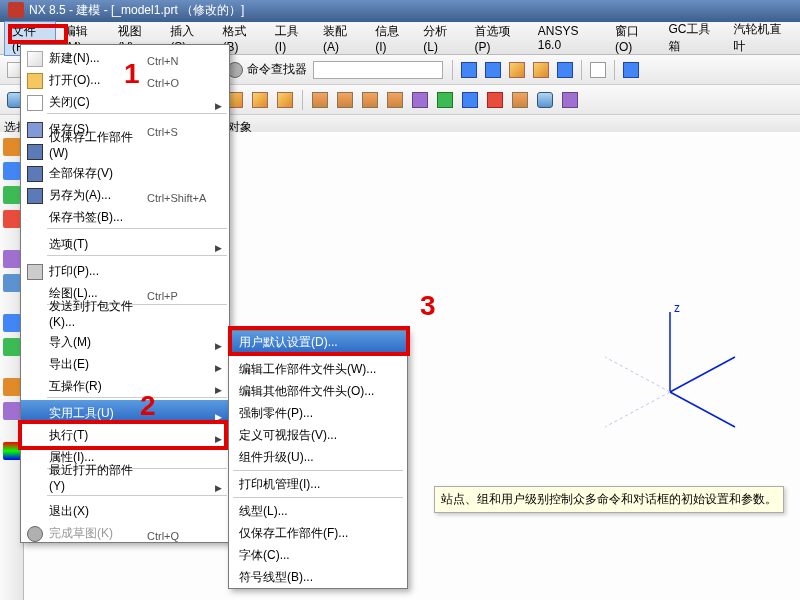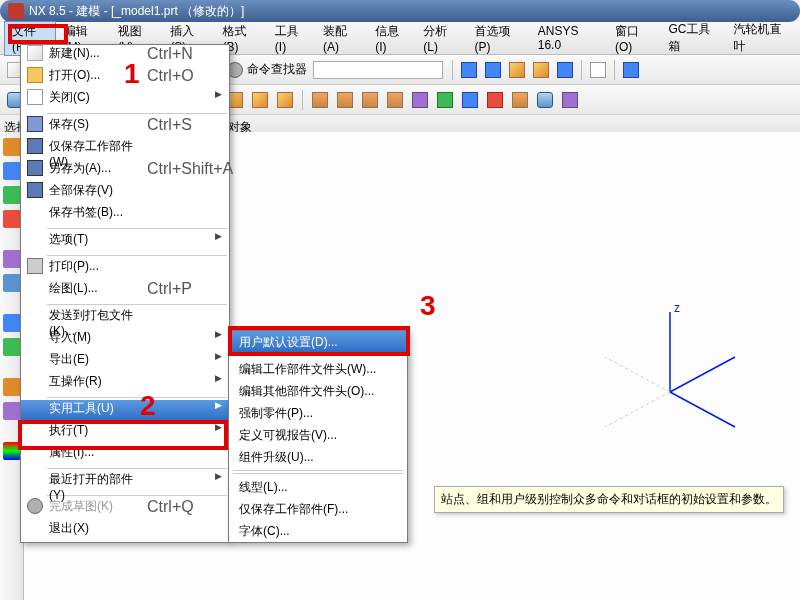--- a/index.html
+++ b/index.html
@@ -1,19 +1,19 @@
 <!DOCTYPE html>
 <html><head>
 <meta charset="utf-8">
 <style>
 * { margin: 0; padding: 0; box-sizing: border-box; font-family: "Microsoft YaHei", "SimSun", sans-serif; font-size: 12px; }
 body { background: #f0f0f0; width: 800px; height: 600px; overflow: hidden; position: relative; }
 
 
-.title-bar { background: linear-gradient(to bottom, #6a8ec0, #3d5f8f); color: #fff; height: 22px; padding: 2px 8px; display: flex; align-items: center; border-radius: 11px; }
+.title-bar { background: linear-gradient(to bottom, #6a8ec0, #3d5f8f); color: #fff; height: 22px; padding: 2px 8px; display: flex; align-items: flex-start; }
 .title-bar .icon { width: 16px; height: 16px; background: #c0392b; border-radius: 2px; margin-right: 5px; display: inline-block; }
 
 
 .menubar { background: linear-gradient(to bottom, #f7f7f7, #e4e4e4); height: 22px; display: flex; align-items: center; padding: 16px 4px; border-bottom: 1px solid #bbb; }
 .menubar .item { padding: 2px 8px; cursor: pointer; }
 .menubar .item.active { background: #c9ddf3; border: 1px solid #6b92c9; padding: 1px 7px; }
 
 
 .toolbar { background: linear-gradient(to bottom, #fafafa, #e9e9e9); height: 30px; border-bottom: 1px solid #ccc; display: flex; align-items: center; padding: 0 4px; gap: 2px; }
 .toolbar2 { background: linear-gradient(to bottom, #fafafa, #e9e9e9); height: 30px; border-bottom: 1px solid #ccc; display: flex; align-items: center; padding: 0 4px; gap: 3px; overflow: hidden; }
@@ -28,25 +28,25 @@
 .side-tb { position: absolute; left: 0; top: 132px; width: 24px; height: 468px; background: linear-gradient(to right, #fafafa, #e6e6e6); border-right: 1px solid #bbb; display: flex; flex-direction: column; gap: 6px; padding-top: 6px; align-items: center; }
 .side-tb .sbtn { width: 18px; height: 18px; border-radius: 2px; cursor: pointer; }
 
 
 .graphics { position: absolute; left: 24px; top: 132px; right: 0; bottom: 0; background: #fdfdfd; overflow: hidden; }
 .axis { position: absolute; right: 60px; top: 170px; }
 .tooltip { position: absolute; left: 410px; top: 354px; background: #ffffe1; border: 1px solid #aaa; padding: 4px 6px; font-size: 12px; max-width: 350px; box-shadow: 2px 2px 4px rgba(0,0,0,.2); }
 
 
 .dropdown { position: absolute; left: 20px; top: 44px; width: 210px; background: #fff; border: 1px solid #7a7a7a; box-shadow: 3px 3px 6px rgba(0,0,0,.3); z-index: 10; }
-.dropdown .row { display: flex; align-items: flex-start; height: 22px; padding: 0 4px; cursor: pointer; }
+.dropdown .row { display: flex; align-items: flex-end; height: 22px; padding: 0 4px; cursor: pointer; }
 .dropdown .row.highlight { background: linear-gradient(to bottom, #5a9be0, #2d6bc5); color: #fff; }
 .dropdown .iconcell { width: 20px; display: flex; justify-content: center; }
 .dropdown .label { flex: 1; padding-left: 4px; }
-.dropdown .short { width: 68px; text-align: left; color: #555; font-size: 16px; }
+.dropdown .short { width: 68px; text-align: left; color: #555; font-size: 11px; }
 .dropdown .row.highlight .short { color: #fff; }
 .dropdown .arrow { width: 10px; color: #444; font-size: 9px; }
 .dropdown .row.highlight .arrow { color: #fff; }
 .dropdown .sep { height: 1px; background: #ccc; margin: 2px 2px 2px 26px; }
 .dropdown .row.disabled { color: #999; }
 
 
 .submenu { position: absolute; left: 228px; top: 330px; width: 180px; background: #fff; border: 1px solid #7a7a7a; box-shadow: 3px 3px 6px rgba(0,0,0,.3); z-index: 11; }
 .submenu .srow { height: 22px; display: flex; align-items: center; padding: 0 8px 0 10px; cursor: pointer; }
 .submenu .srow.highlight { background: linear-gradient(to bottom, #5a9be0, #2d6bc5); color: #fff; }
@@ -306,33 +306,33 @@
         <span class="ico ico-disk"></span>
       </span>
       <span class="label">仅保存工作部件(W)</span>
       <span class="short"></span>
       <span class="arrow"></span>
     </div>
     <div class="row">
       <span class="iconcell">
         <span class="ico ico-disk"></span>
       </span>
+      <span class="label">全部保存(V)</span>
+      <span class="short"></span>
+      <span class="arrow"></span>
+    </div>
+    <div class="row">
+      <span class="iconcell">
+        <span class="ico ico-disk"></span>
+      </span>
       <span class="label">另存为(A)...</span>
       <span class="short">Ctrl+Shift+A</span>
       <span class="arrow"></span>
     </div>
     <div class="row">
-      <span class="iconcell">
-        <span class="ico ico-disk"></span>
-      </span>
-      <span class="label">全部保存(V)</span>
-      <span class="short"></span>
-      <span class="arrow"></span>
-    </div>
-    <div class="row">
       <span class="iconcell"></span>
       <span class="label">保存书签(B)...</span>
       <span class="short"></span>
       <span class="arrow"></span>
     </div>
     <div class="sep"></div>
     <div class="row">
       <span class="iconcell"></span>
       <span class="label">选项(T)</span>
       <span class="short"></span>
@@ -398,49 +398,51 @@
       <span class="arrow"></span>
     </div>
     <div class="sep"></div>
     <div class="row">
       <span class="iconcell"></span>
       <span class="label">最近打开的部件(Y)</span>
       <span class="short"></span>
       <span class="arrow">▶</span>
     </div>
     <div class="sep"></div>
+    <div class="row">
+      <span class="iconcell"></span>
+      <span class="label">退出(X)</span>
+      <span class="short"></span>
+      <span class="arrow"></span>
+    </div>
     <div class="row disabled">
       <span class="iconcell">
         <span class="ico ico-gear"></span>
       </span>
       <span class="label">完成草图(K)</span>
       <span class="short">Ctrl+Q</span>
-      <span class="arrow"></span>
-    </div>
-    <div class="row">
-      <span class="iconcell"></span>
-      <span class="label">退出(X)</span>
-      <span class="short"></span>
       <span class="arrow"></span>
     </div>
   </div>
 
 <div class="submenu" id="sub-menu">
     <div class="srow highlight">用户默认设置(D)...</div>
     <div class="ssep"></div>
     <div class="srow">编辑工作部件文件头(W)...</div>
     <div class="srow">编辑其他部件文件头(O)...</div>
     <div class="srow">强制零件(P)...</div>
     <div class="srow">定义可视报告(V)...</div>
     <div class="srow">组件升级(U)...</div>
     <div class="ssep"></div>
+    <div class="srow">打印机管理(I)...</div>
     <div class="ssep"></div>
     <div class="srow">线型(L)...</div>
     <div class="srow">仅保存工作部件(F)...</div>
     <div class="srow">字体(C)...</div>
+    <div class="srow">符号线型(B)...</div>
   </div>
 
 <div class="redbox" style="left:8px; top:24px; width:60px; height:20px;"></div>
 <div class="rednum" style="left:124px; top:58px;">1</div>
 
 <div class="redbox" style="left:18px; top:420px; width:210px; height:30px;"></div>
 <div class="rednum" style="left:140px; top:390px;">2</div>
 
 <div class="redbox" style="left:228px; top:326px; width:182px; height:30px;"></div>
 <div class="rednum" style="left:420px; top:290px;">3</div>

